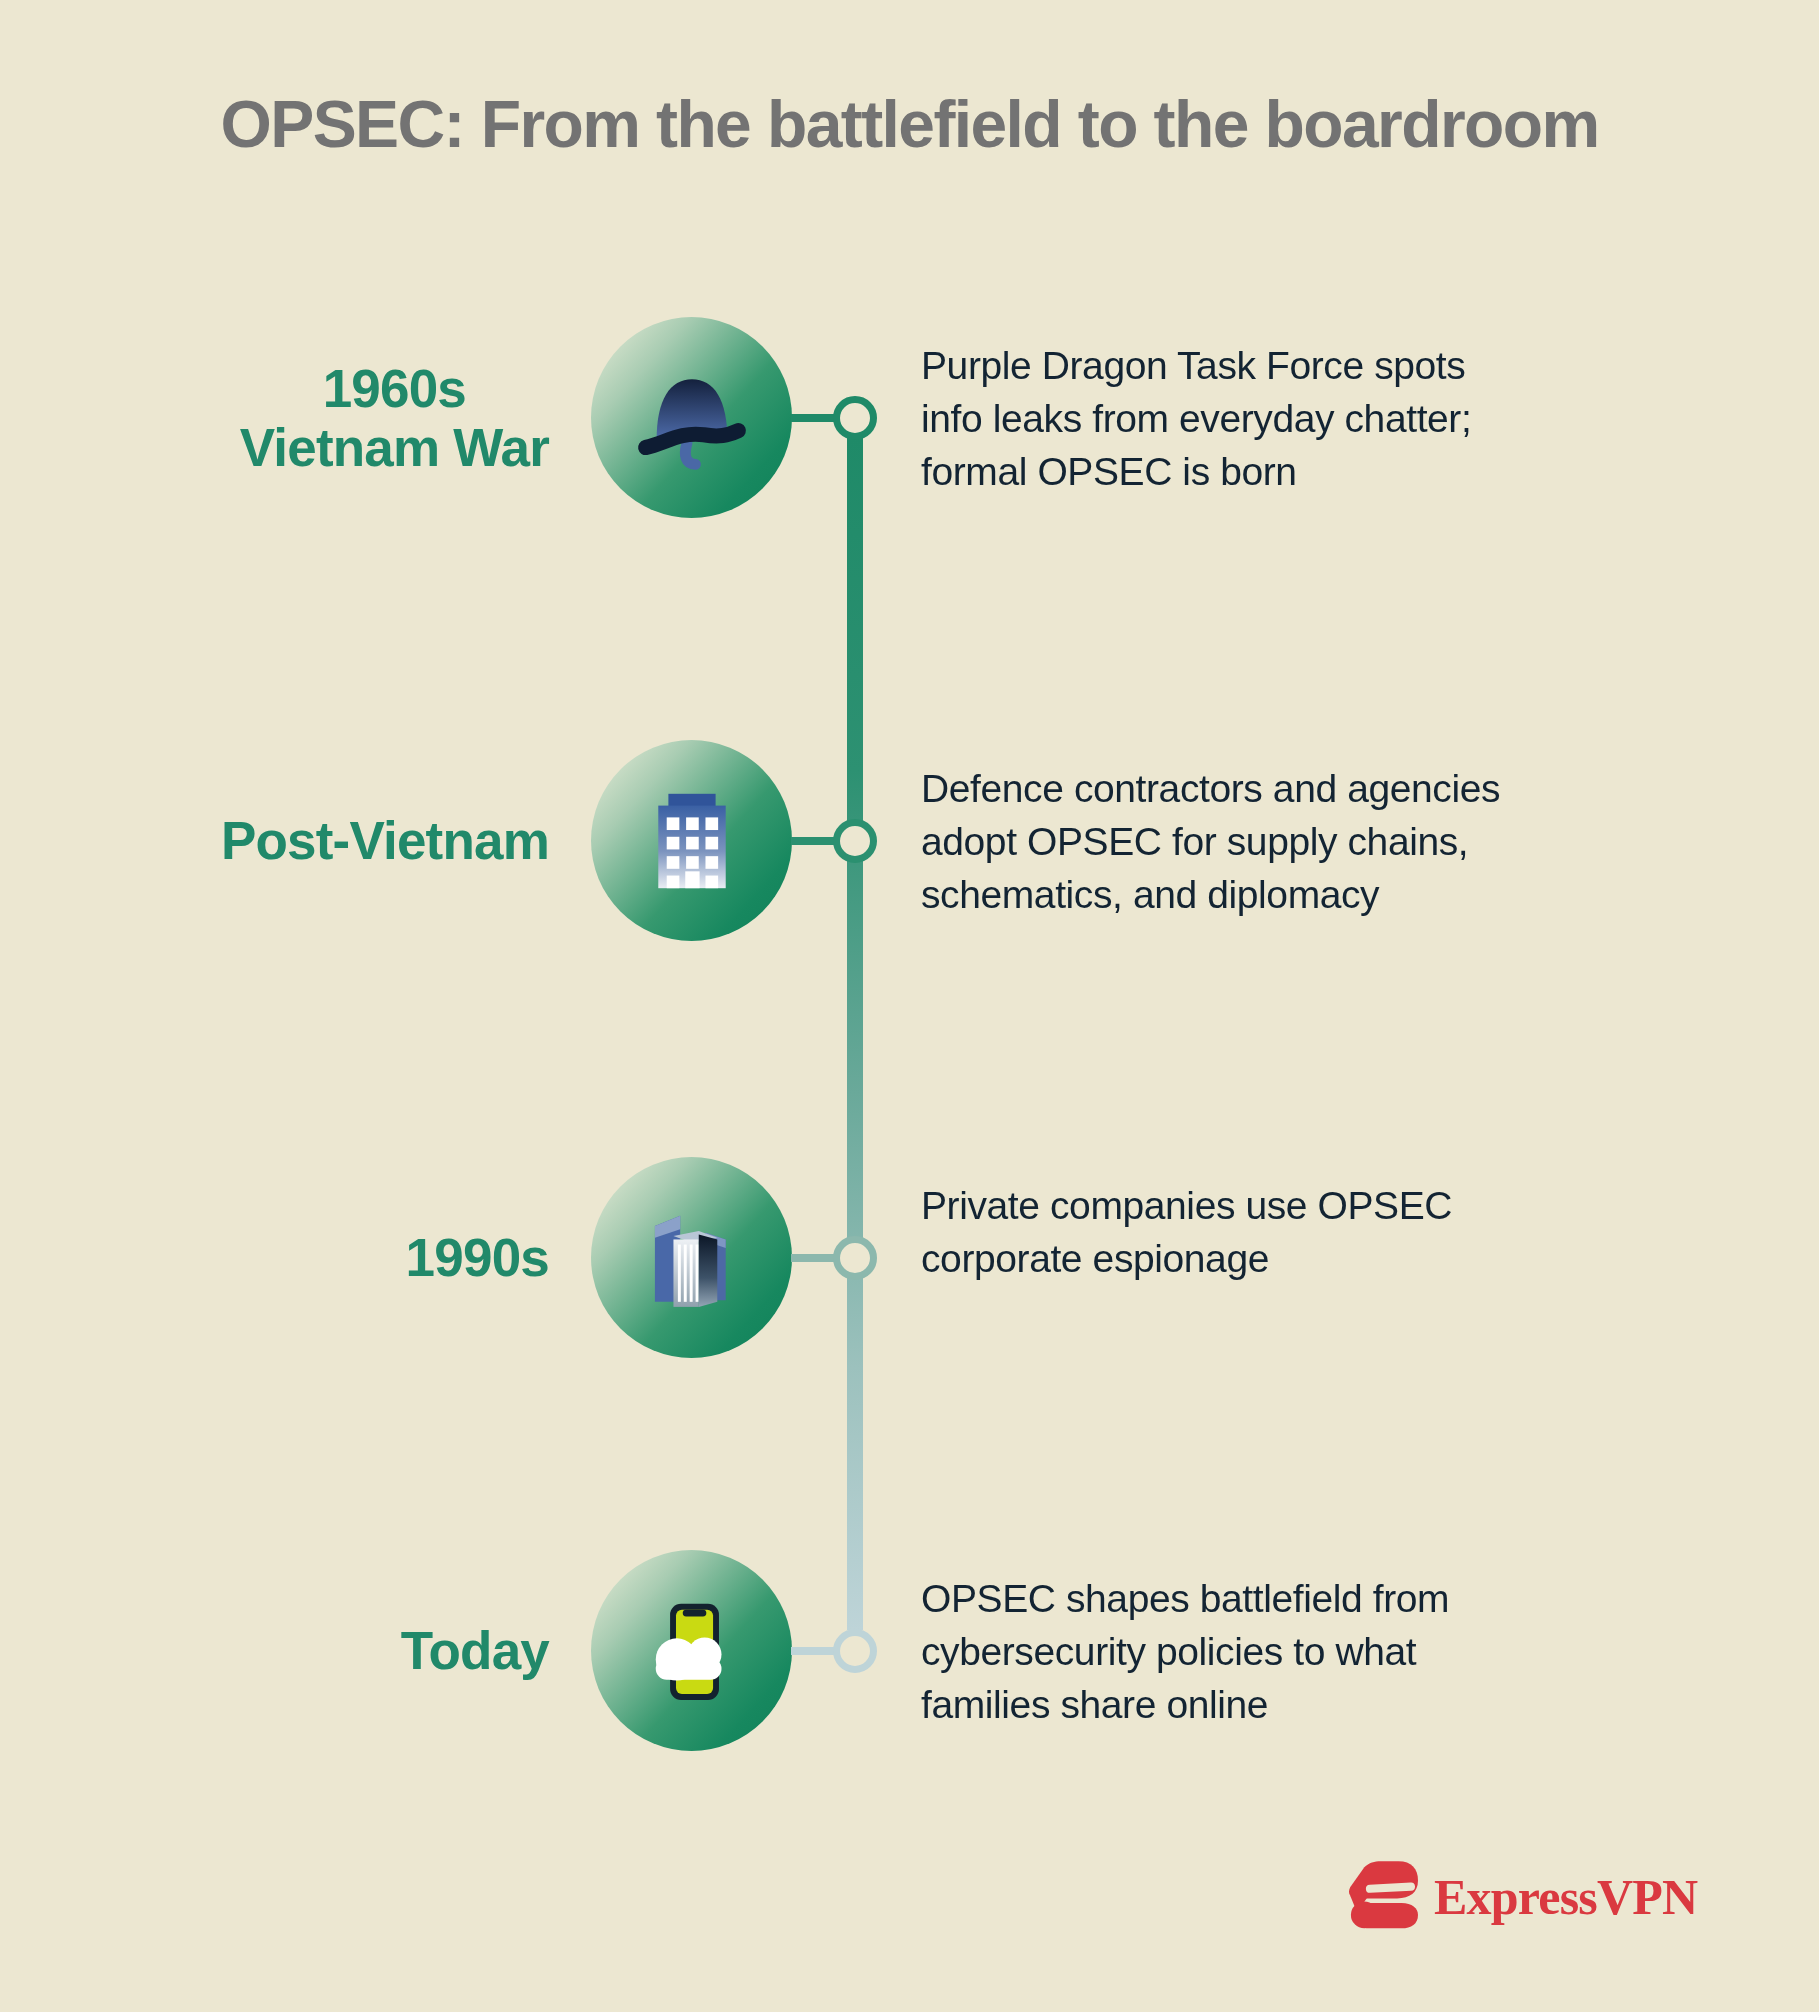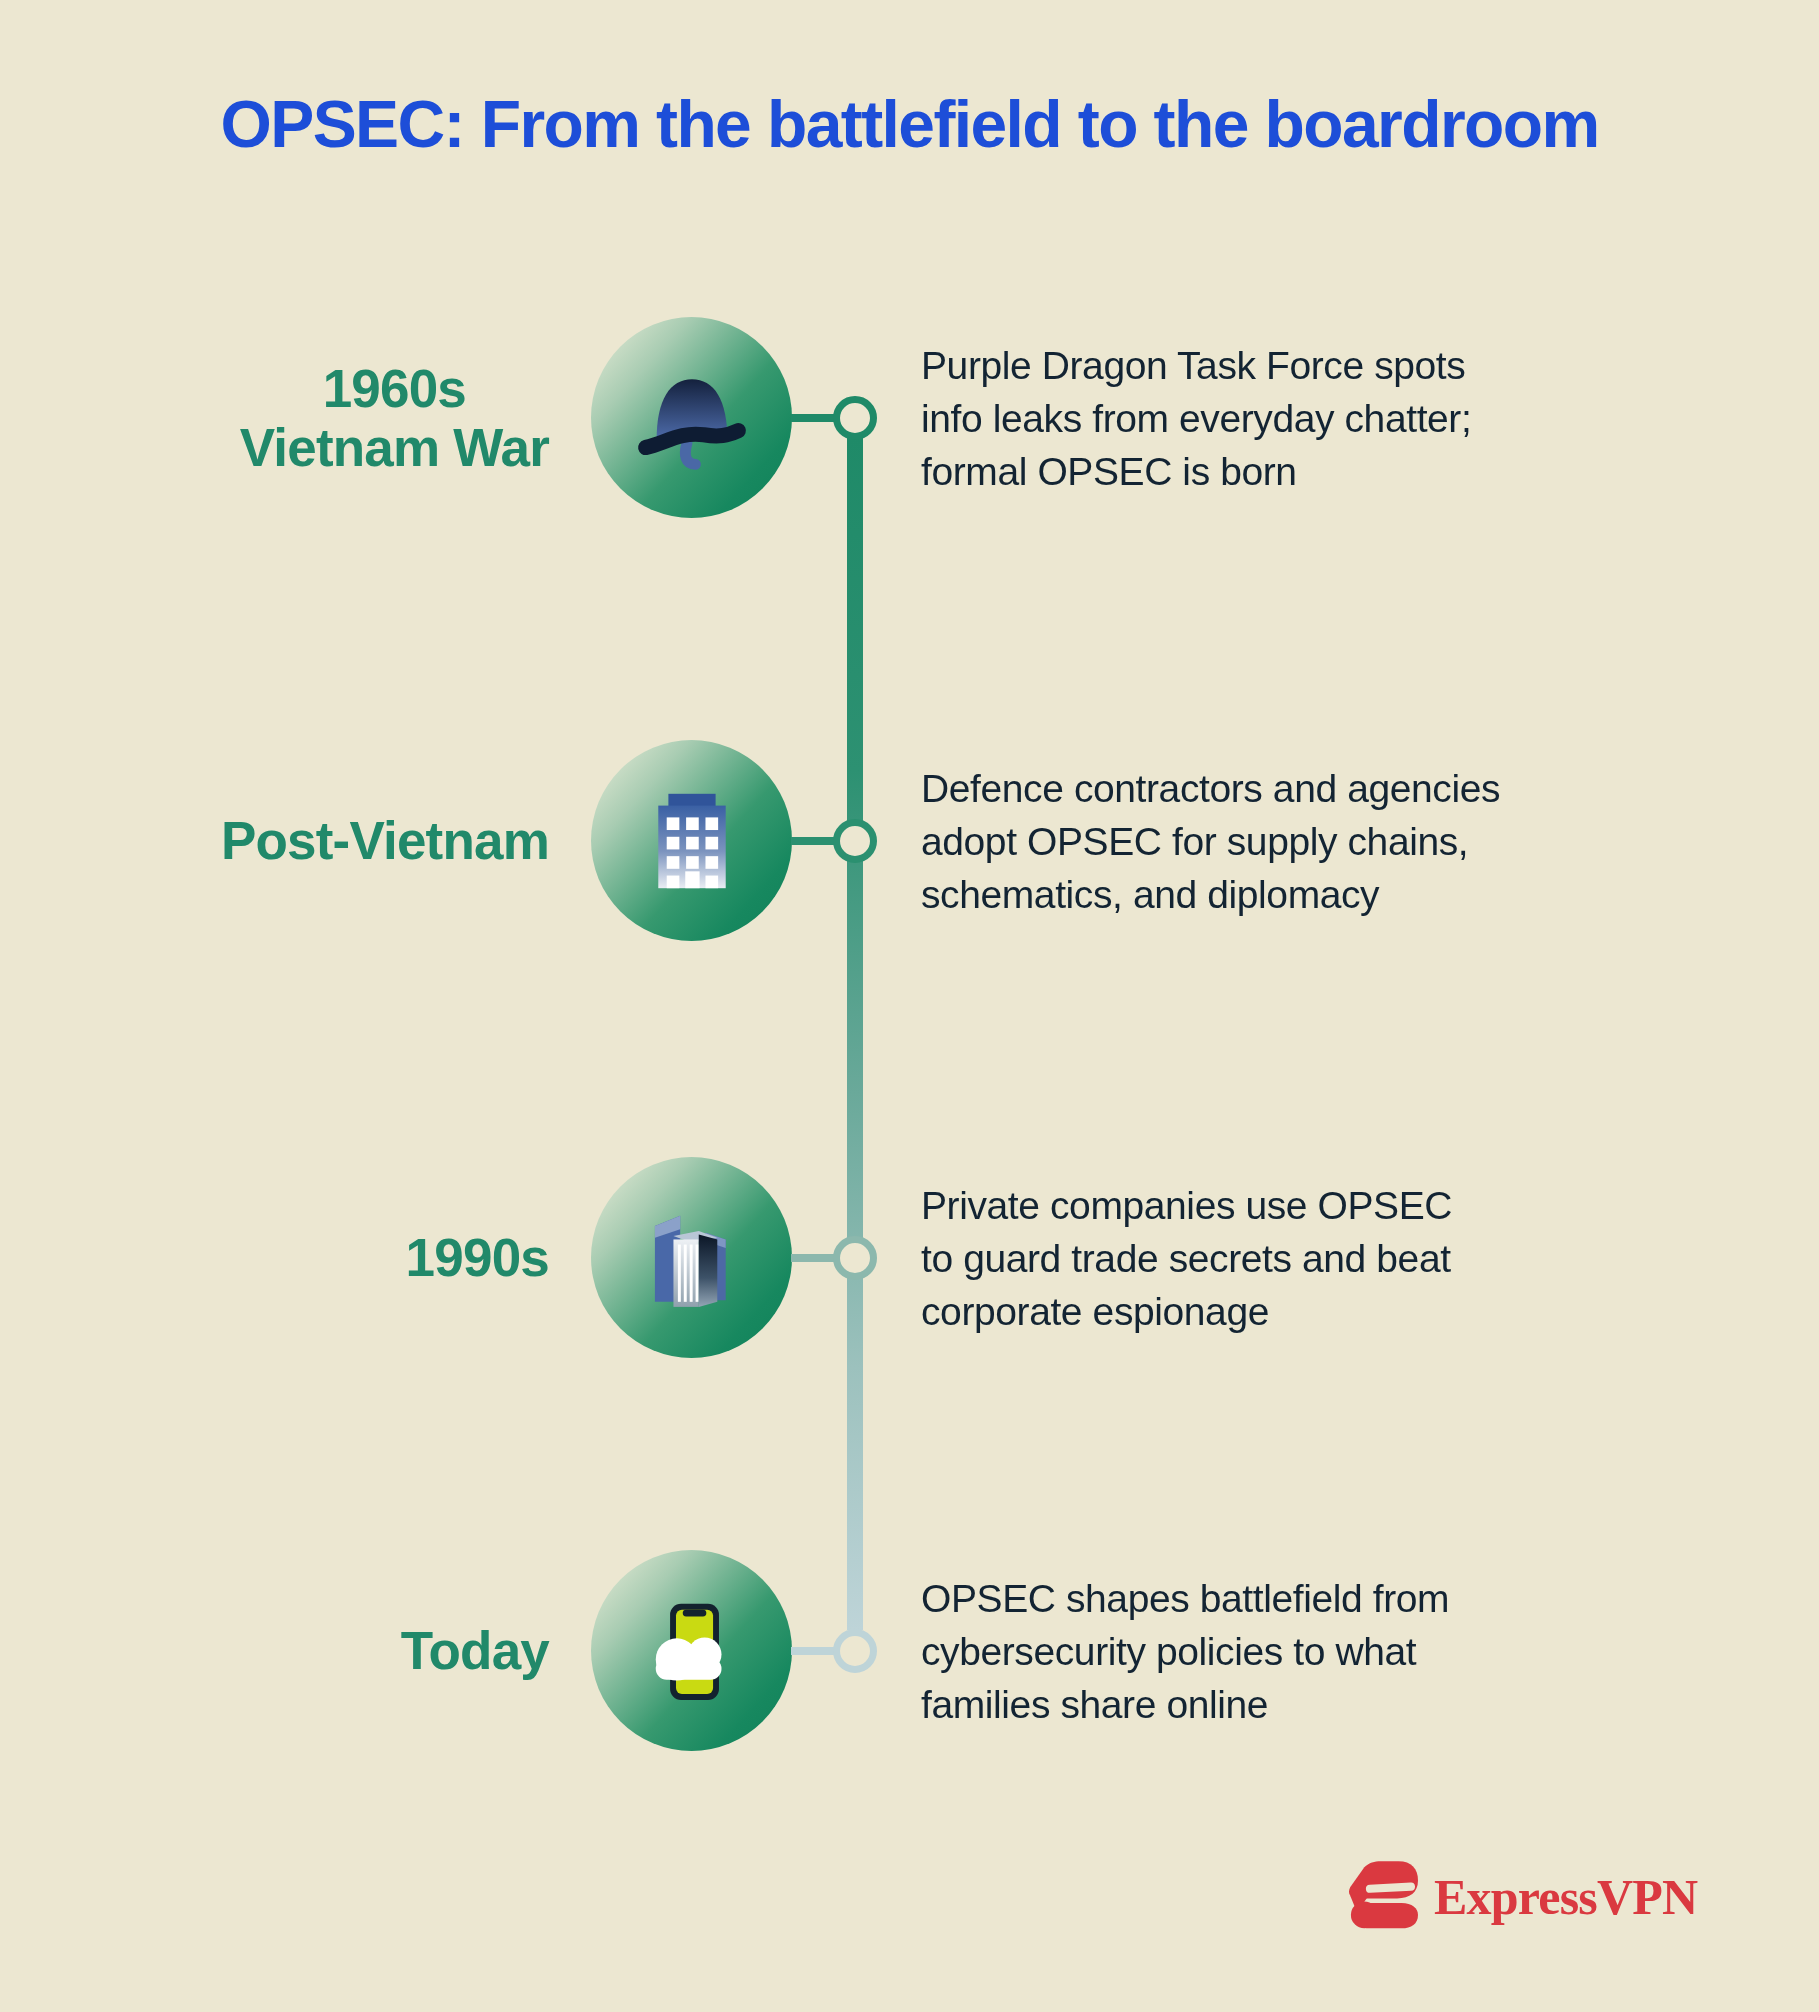--- a/index.html
+++ b/index.html
@@ -9,21 +9,21 @@
     background:#ece7d1;
     font-family:"Liberation Sans", sans-serif;
     overflow:hidden;
   }
 
   .title {
     position:absolute; left:0; right:0; top:86px;
     text-align:center;
     font-size:66px; font-weight:600;
     letter-spacing:-1.6px;
-    color:#1d4ed8;
+    color:#737373;
   }
 
   
   .timeline-line {
     position:absolute; left:847px; top:437px;
     width:15.7px; height:1193px;
     background:linear-gradient(180deg,#1f8a68 0%, #2d9172 28%, #6aa99a 55%, #9cc1bd 78%, #bed4d8 100%);
     z-index:1;
   }
 
@@ -205,21 +205,20 @@
           <line x1="69" y1="54" x2="69" y2="122"></line>
           <line x1="76" y1="54" x2="76" y2="122"></line>
         </g>
         <polygon points="78,42 100,48 100,122 78,128" fill="url(#towerDark)"></polygon>
       </svg>
     </div>
     <div class="stub"></div>
     <div class="ring"></div>
     <div class="desc">
       <div>Private companies use OPSEC</div>
-      <div>to guard trade secrets and beat</div>
       <div>corporate espionage</div>
     </div>
   </div>
 
   <div class="milestone m3" style="--node-color: #bed4d8;">
     <div class="label">
       <div>Today</div>
     </div>
     <div class="circle"></div>
     <div class="icon-wrap">

